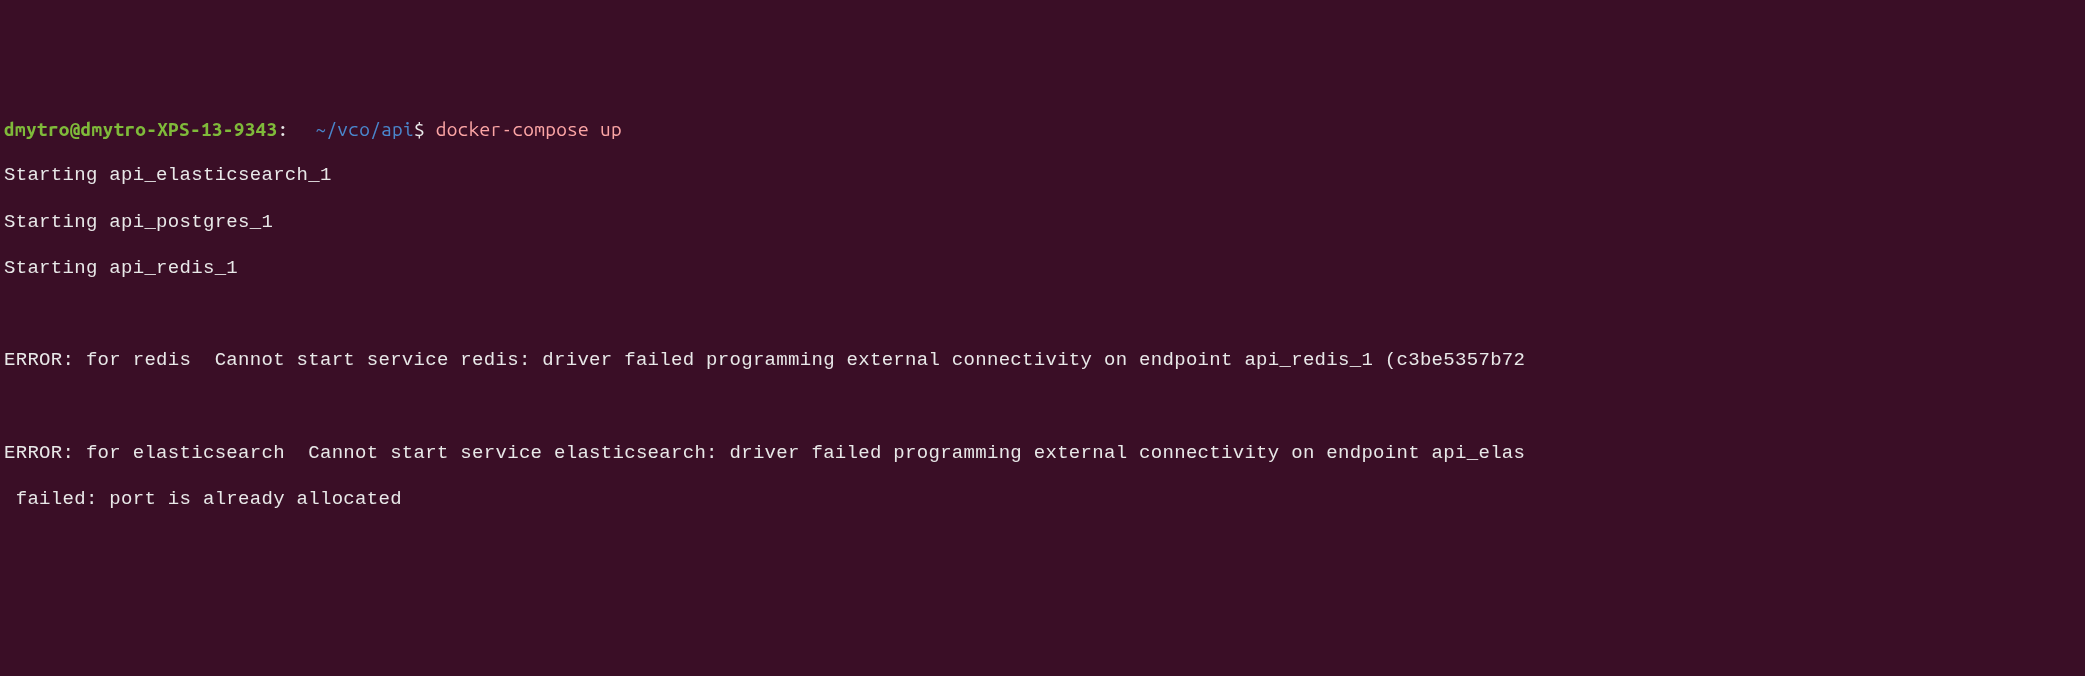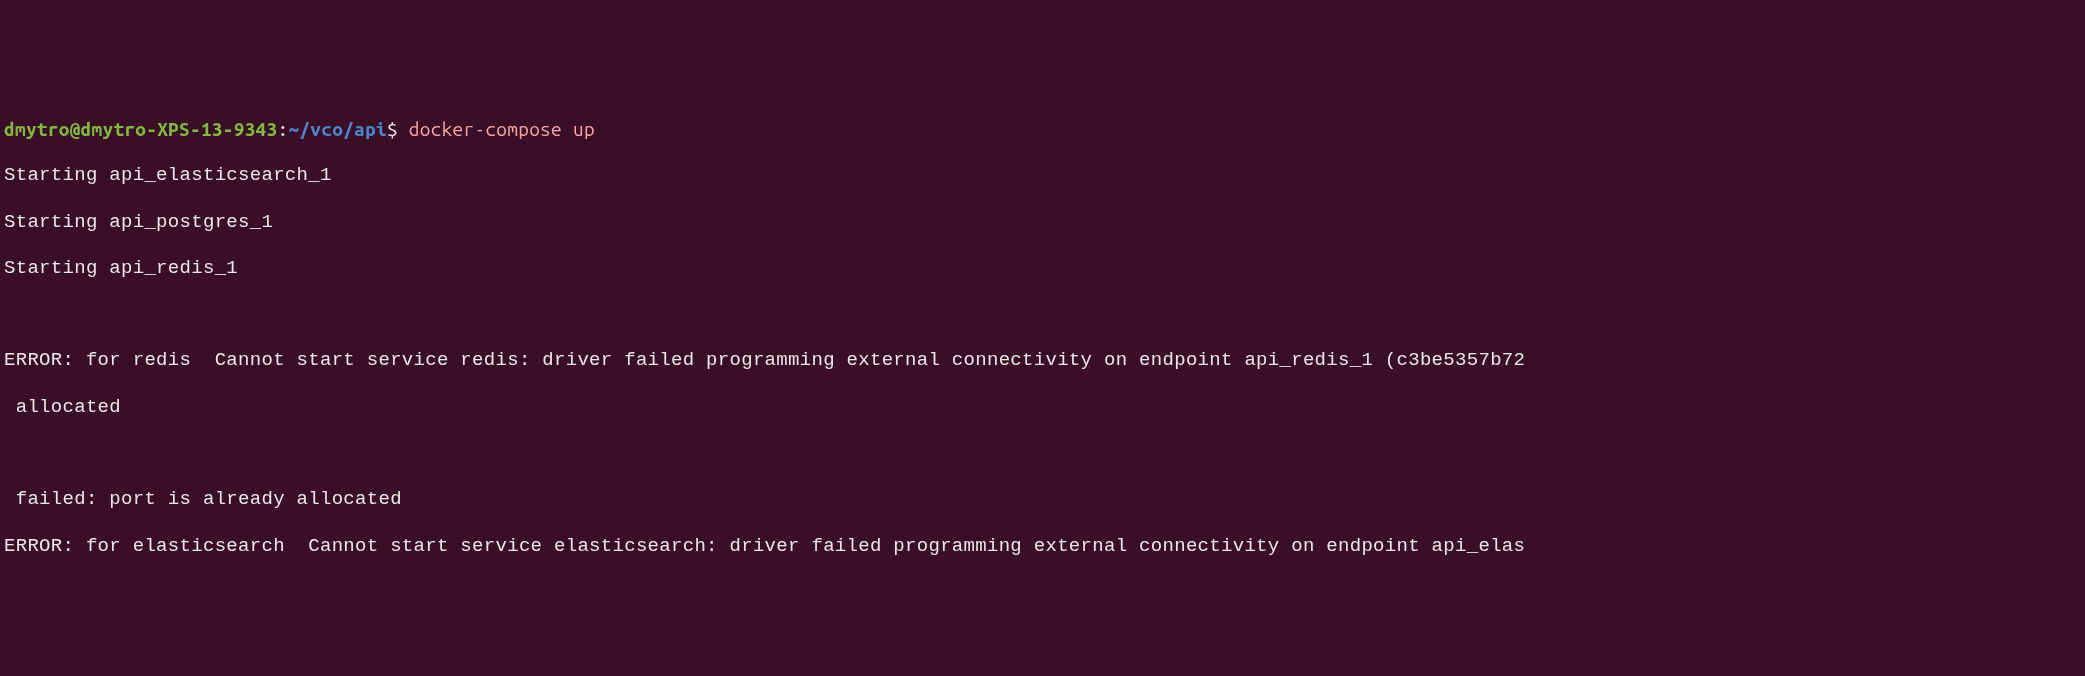--- a/index.html
+++ b/index.html
@@ -20,21 +20,22 @@
       height: 676px;
       letter-spacing: 0.3px;
     }
     .prompt-user {
       color: #7fba3a;
       font-weight: bold;
       text-align: center;
     }
     .prompt-path {
       color: #4a86cc;
-      font-weight: bold;
+      font-weight: normal;
+      margin-left: 27px;
     }
     .prompt-sep {
       color: #e8e8e8;
     }
     .cmd {
       color: #fca5a5;
     }
     .output {
       color: #e8e8e8;
       font-family: Liberation Mono, monospace;
@@ -52,24 +53,23 @@
 
 
 
 <div class="terminal">
 <span class="line"><span class="prompt-user">dmytro@dmytro-XPS-13-9343</span><span class="prompt-sep">:</span><span class="prompt-path">~/vco/api</span><span class="prompt-sep">$</span> <span class="cmd">docker-compose up</span></span>
 <span class="line output">Starting api_elasticsearch_1</span>
 <span class="line output">Starting api_postgres_1</span>
 <span class="line output">Starting api_redis_1</span>
 <span class="line blank"></span>
 <span class="line output">ERROR: for redis  Cannot start service redis: driver failed programming external connectivity on endpoint api_redis_1 (c3be5357b72</span>
-<span class="line output"> allocated</span>
 <span class="line blank"></span>
+<span class="line output">ERROR: for elasticsearch  Cannot start service elasticsearch: driver failed programming external connectivity on endpoint api_elas</span>
 <span class="line output"> failed: port is already allocated</span>
-<span class="line output">ERROR: for elasticsearch  Cannot start service elasticsearch: driver failed programming external connectivity on endpoint api_elas</span>
 <span class="line blank"></span>
 
 
 
 
 
 
 
 
 

